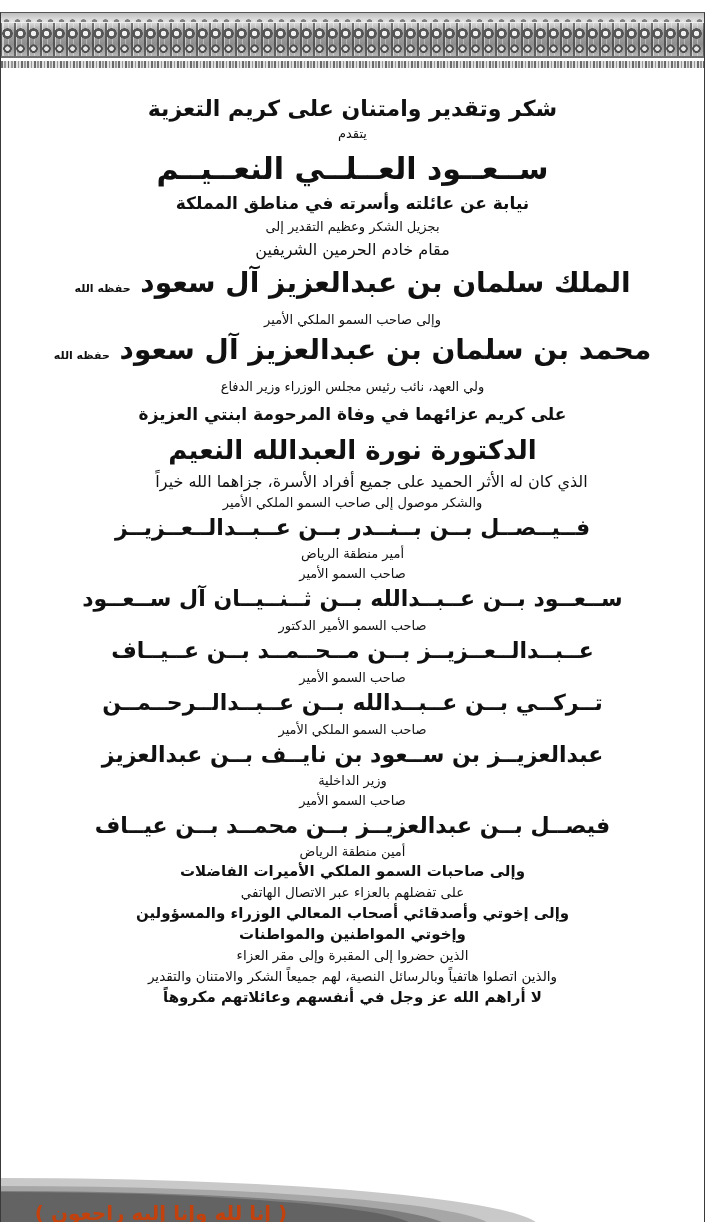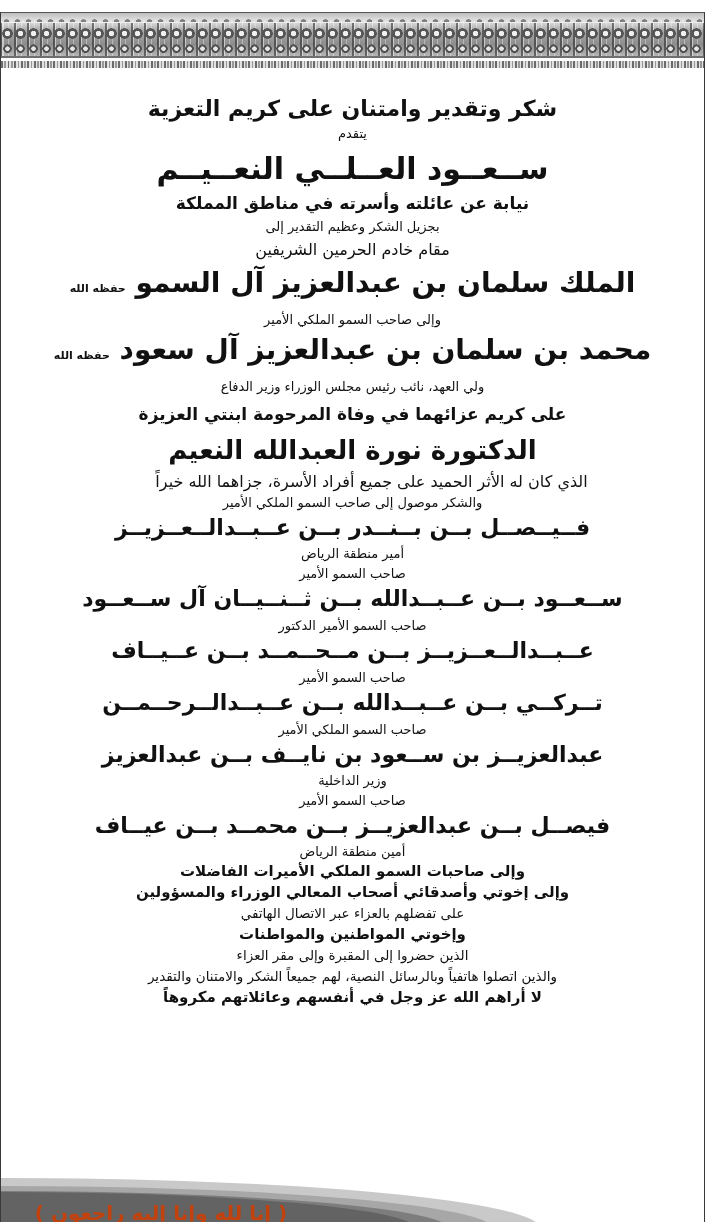--- a/index.html
+++ b/index.html
@@ -87,21 +87,21 @@
   <div class="content">
 
     <div class="title">شكر وتقدير وامتنان على كريم التعزية</div>
     <div class="small">يتقدم</div>
     <div class="name-xl">ســعــود العــلــي النعــيــم</div>
     <div class="sub-bold">نيابة عن عائلته وأسرته في مناطق المملكة</div>
     <div class="small">بجزيل الشكر وعظيم التقدير إلى</div>
 
     <div class="small-b">مقام خادم الحرمين الشريفين</div>
     <div class="name-royal">
-      <span>الملك سلمان بن عبدالعزيز آل السمو</span>
+      <span>الملك سلمان بن عبدالعزيز آل سعود</span>
       <span class="note">حفظه الله</span>
     </div>
 
     <div class="small">وإلى صاحب السمو الملكي الأمير</div>
     <div class="name-royal">
       <span>محمد بن سلمان بن عبدالعزيز آل سعود</span>
       <span class="note">حفظه الله</span>
     </div>
     <div class="small">ولي العهد، نائب رئيس مجلس الوزراء وزير الدفاع</div>
 
@@ -138,22 +138,22 @@
     </div>
 
     <div>
       <div class="p-pre">صاحب السمو الأمير</div>
       <div class="p-name">فيصــل بــن عبدالعزيــز بــن محمــد بــن عيــاف</div>
       <div class="p-sub">أمين منطقة الرياض</div>
     </div>
 
     <div>
       <div class="c-line b">وإلى صاحبات السمو الملكي الأميرات الفاضلات</div>
+      <div class="c-line">على تفضلهم بالعزاء عبر الاتصال الهاتفي</div>
       <div class="c-line b">وإلى إخوتي وأصدقائي أصحاب المعالي الوزراء والمسؤولين</div>
-      <div class="c-line">على تفضلهم بالعزاء عبر الاتصال الهاتفي</div>
       <div class="c-line b">وإخوتي المواطنين والمواطنات</div>
       <div class="c-line">الذين حضروا إلى المقبرة وإلى مقر العزاء</div>
       <div class="c-line">والذين اتصلوا هاتفياً وبالرسائل النصية، لهم جميعاً الشكر والامتنان والتقدير</div>
       <div class="c-line b">لا أراهم الله عز وجل في أنفسهم وعائلاتهم مكروهاً</div>
     </div>
 
   </div>
 
   <div class="footer">
     <div class="band band-light"></div>

